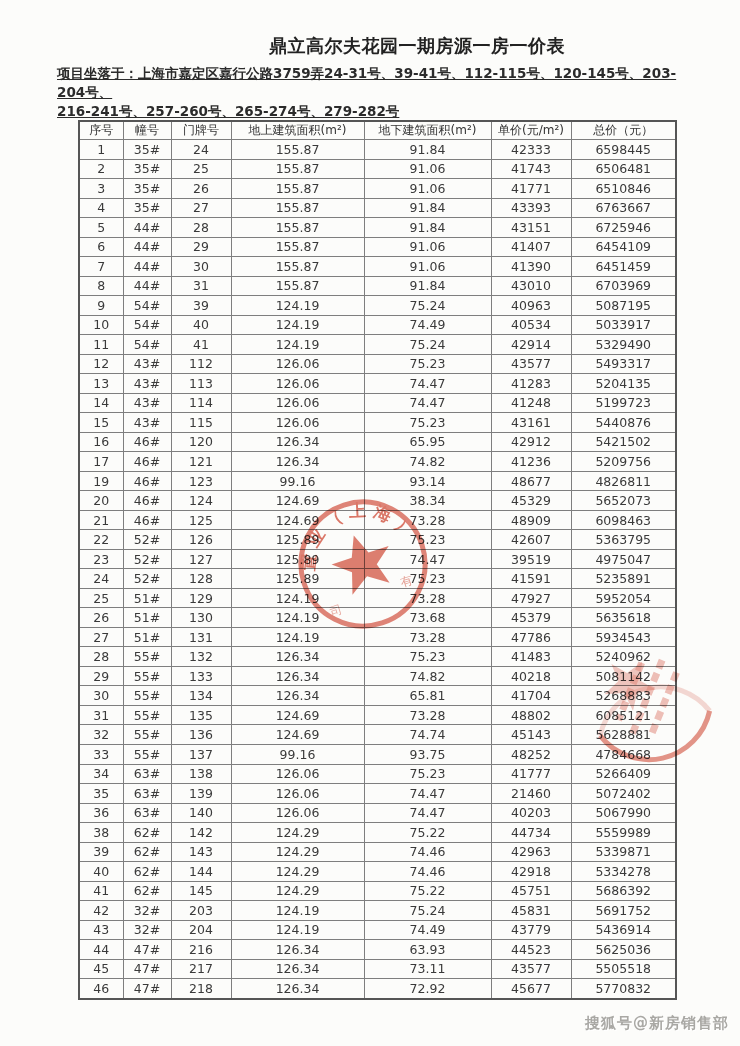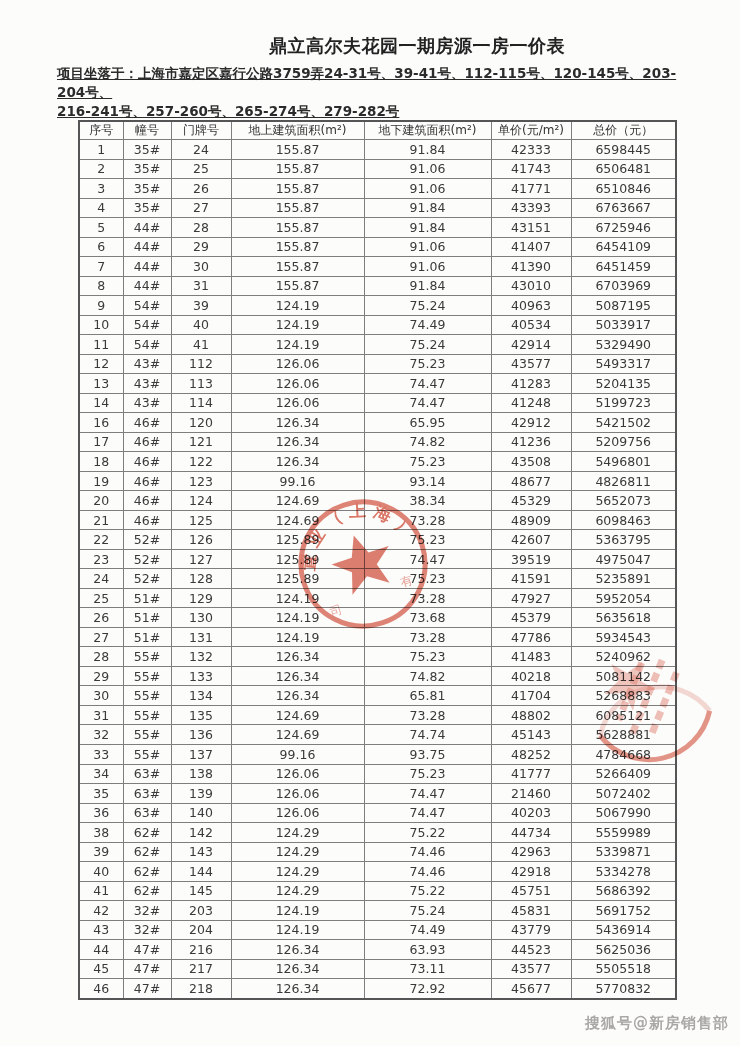--- a/index.html
+++ b/index.html
@@ -205,45 +205,45 @@
       <tr>
         <td>14</td>
         <td>43#</td>
         <td>114</td>
         <td>126.06</td>
         <td>74.47</td>
         <td>41248</td>
         <td>5199723</td>
       </tr>
       <tr>
+        <td>15</td>
+        <td>43#</td>
+        <td>115</td>
+        <td>126.06</td>
+        <td>75.23</td>
+        <td>43161</td>
+        <td>5440876</td>
+      </tr>
+      <tr>
         <td>16</td>
         <td>46#</td>
         <td>120</td>
         <td>126.34</td>
         <td>65.95</td>
         <td>42912</td>
         <td>5421502</td>
       </tr>
       <tr>
         <td>17</td>
         <td>46#</td>
         <td>121</td>
         <td>126.34</td>
         <td>74.82</td>
         <td>41236</td>
         <td>5209756</td>
-      </tr>
-      <tr>
-        <td>18</td>
-        <td>46#</td>
-        <td>122</td>
-        <td>126.34</td>
-        <td>75.23</td>
-        <td>43508</td>
-        <td>5496801</td>
       </tr>
       <tr>
         <td>19</td>
         <td>46#</td>
         <td>123</td>
         <td>99.16</td>
         <td>93.14</td>
         <td>48677</td>
         <td>4826811</td>
       </tr>

